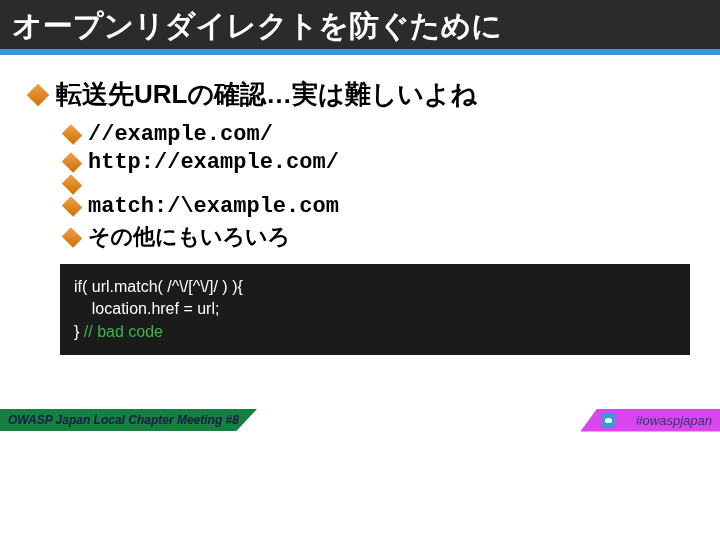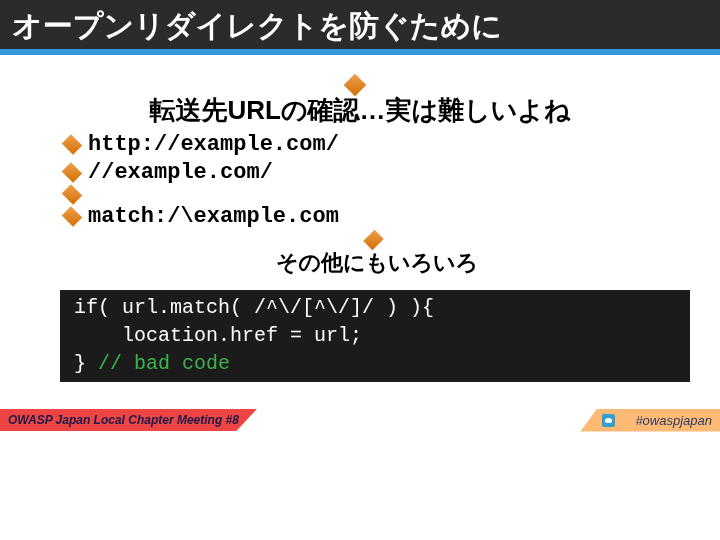--- a/index.html
+++ b/index.html
@@ -2,34 +2,34 @@
 <html><head>
 <meta charset="utf-8">
 <style>
   * { box-sizing: border-box; margin: 0; padding: 0; }
   html, body { width: 720px; height: 540px; font-family: "Meiryo", "Hiragino Kaku Gothic Pro", sans-serif; background: #fff; }
   .slide { width: 720px; height: 432px; display: flex; flex-direction: column; position: relative; }
   .title-bar { background: #2b2b2b; padding: 6px 12px 2px 12px; }
   .title-bar h1 { color: #fff; font-size: 30px; font-weight: bold; }
   .accent { height: 6px; background: #3498db; }
   .content { flex: 1; padding: 22px 30px 0 30px; }
-  .heading { display: flex; align-items: center; font-size: 26px; font-weight: bold; margin-bottom: 4px; flex-direction: column; }
+  .heading { display: flex; align-items: center; font-size: 26px; font-weight: bold; margin-bottom: 10px; }
   .list { padding-left: 34px; }
   .item { display: flex; align-items: center; font-size: 22px; font-family: "Consolas","Courier New",monospace; margin: 3px 0; font-weight: bold; }
-  .item.jp { font-family: Liberation Mono, monospace; flex-direction: column; }
+  .item.jp { font-family: Liberation Mono, monospace; }
   .diamond { width: 16px; height: 16px; display: inline-block; transform: rotate(45deg); margin-right: 10px; flex: 0 0 16px;
              background: linear-gradient(135deg,#f0a050 0%, #d07000 100%); }
   .diamond.sm { width: 13px; height: 13px; margin-right: 8px; }
-  .codebox { background: #1b1b1b; color: #fff; font-family: Liberation Mono, monospace; font-size: 20px;
-             padding: 4px 14px; margin: 12px 0 0 30px; line-height: 1.4; white-space: pre; }
+  .codebox { background: #1b1b1b; color: #fff; font-family: Liberation Sans, sans-serif; font-size: 16px;
+             padding: 12px 14px; margin: 12px 0 0 30px; line-height: 1.4; white-space: pre; }
   .codebox .cmt { color: #3cb44b; }
   .footer { position: absolute; left: 0; bottom: 0; width: 100%; height: 24px; display: flex; align-items: center; justify-content: space-between; }
-  .footer-left { background: #ef4444; font-size: 12px; font-weight: bold; font-style: italic; color: #1a1a4a; padding: 4px 18px 4px 8px;
+  .footer-left { background: #15803d; font-size: 12px; font-weight: bold; font-style: italic; color: #1a1a4a; padding: 4px 18px 4px 8px;
                  clip-path: polygon(0 0, 100% 0, 92% 100%, 0 100%); }
-  .footer-right { background: #fdba74; font-size: 13px; font-style: italic; color: #2a3a6a; padding: 4px 8px 4px 22px;
+  .footer-right { background: #d946ef; font-size: 13px; font-style: italic; color: #2a3a6a; padding: 4px 8px 4px 22px;
                   clip-path: polygon(12% 0, 100% 0, 100% 100%, 0 100%); display: flex; align-items: center; gap: 20px; }
   .tw { width: 13px; height: 13px; display: inline-block; background: #2fa0d0; border-radius: 2px; position: relative; }
   .tw::after { content:""; position:absolute; left:3px; top:4px; width:7px; height:5px; background:#fff; border-radius:50% 50% 40% 40%; }
 </style>
 </head>
 <body>
 
 <div class="slide">
   <div class="title-bar">
     <h1>オープンリダイレクトを防ぐために</h1>
@@ -37,25 +37,25 @@
   <div class="accent"></div>
 
   <div class="content">
     <div class="heading">
       <span class="diamond"></span>
       <span>転送先URLの確認…実は難しいよね</span>
     </div>
     <div class="list">
       <div class="item">
         <span class="diamond sm"></span>
-        <span>http://example.com/</span>
+        <span>//example.com/</span>
       </div>
       <div class="item">
         <span class="diamond sm"></span>
-        <span>//example.com/</span>
+        <span>http://example.com/</span>
       </div>
       <div class="item">
         <span class="diamond sm"></span>
       </div>
       <div class="item">
         <span class="diamond sm"></span>
         <span>match:/\example.com</span>
       </div>
       <div class="item jp">
         <span class="diamond sm"></span>

